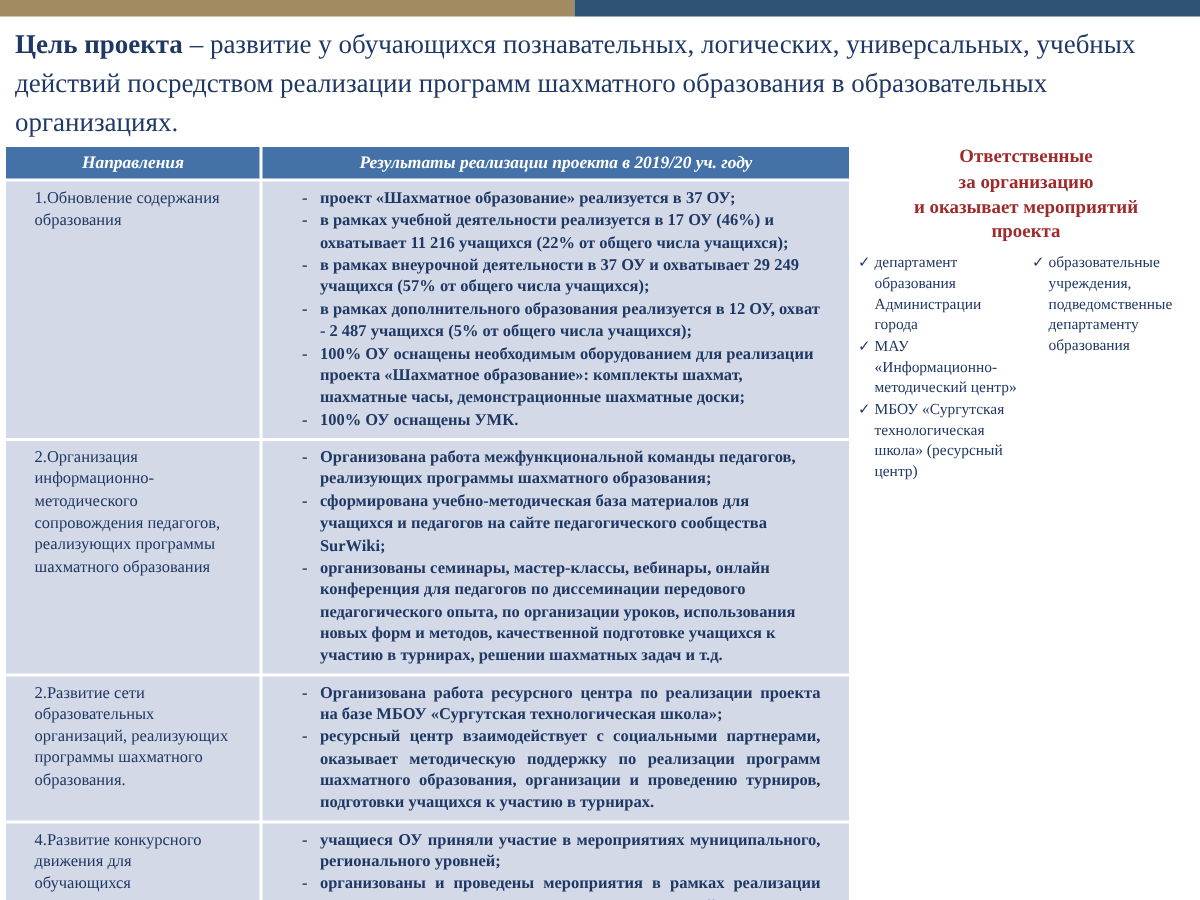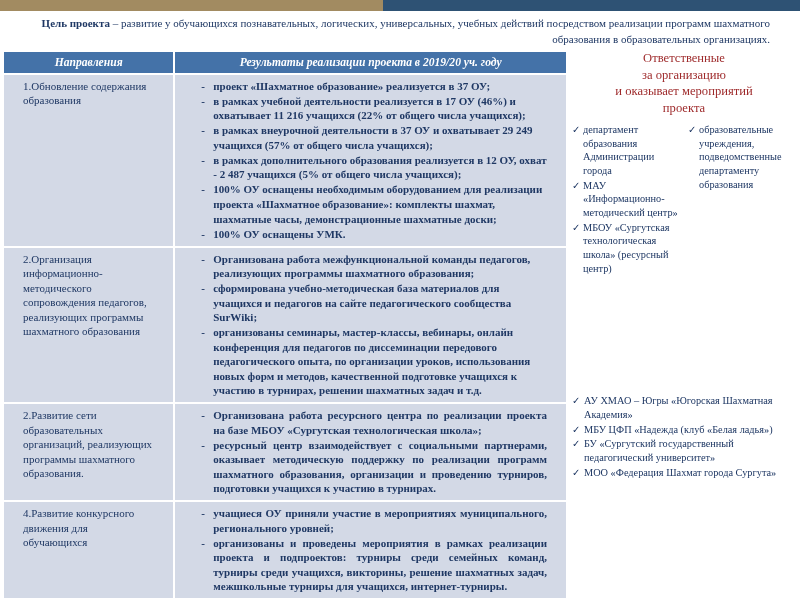--- a/index.html
+++ b/index.html
@@ -12,23 +12,23 @@
   .page{position:relative;width:800px;height:600px;}
 
   
   .topbar{display:flex;height:11px;width:100%;}
   .topbar .tan{width:383px;background:#a28b61;}
   .topbar .navy{flex:1;background:#2e5274;}
 
   
   .goal{
     padding:5px 10px 2px 10px;
-    font-size:11px;
+    font-size:18px;
     line-height:1.45;
-    text-align:right;
+    text-align:left;
     color:#1f3864;
     width:780px;
     box-sizing:border-box;
   }
   .goal b{color:#1f3864;font-weight:bold;}
 
   
   .body{display:flex;align-items:flex-start;}
 
   .tablewrap{width:568px;flex:0 0 568px;padding-left:2px;box-sizing:border-box;}
@@ -59,21 +59,21 @@
     content:"-";position:absolute;left:7px;top:0;
   }
 
   
   .sidebar{
     width:230px;flex:0 0 230px;
     padding:0 2px 0 4px;box-sizing:border-box;
     font-size:10.3px;line-height:1.33;
   }
   .sb-title{
-    color:#9e2a2b;font-weight:normal;text-align:center;
+    color:#9e2a2b;font-weight:bold;text-align:center;
     font-size:12.6px;line-height:1.33;
     margin:0 0 6px 0;
   }
   .sb-title.partners{margin-top:12px;margin-bottom:3px;}
   .sb-cols{display:flex;gap:8px;}
   .sb-col{flex:1;}
   ul.chk{list-style:none;margin:0;padding:0;}
   ul.chk>li{
     position:relative;padding-left:11px;margin-bottom:1px;
     color:#1f3864;
@@ -165,22 +165,16 @@
               <li>МБОУ «Сургутская технологическая школа» (ресурсный центр)</li>
             </ul>
         </div>
         <div class="sb-col">
           <ul class="chk">
               <li>образовательные учреждения, подведомственные департаменту образования</li>
             </ul>
         </div>
       </div>
       <div class="spacer-partners"></div>
-      <ul class="chk wide">
-          <li>АУ ХМАО – Югры «Югорская Шахматная Академия»</li>
-          <li>МБУ ЦФП «Надежда  (клуб «Белая ладья»)</li>
-          <li>БУ «Сургутский государственный педагогический университет»</li>
-          <li>МОО «Федерация Шахмат города Сургута»</li>
-        </ul>
     </div>
 
   </div>
 </div>
 
 </body></html>

